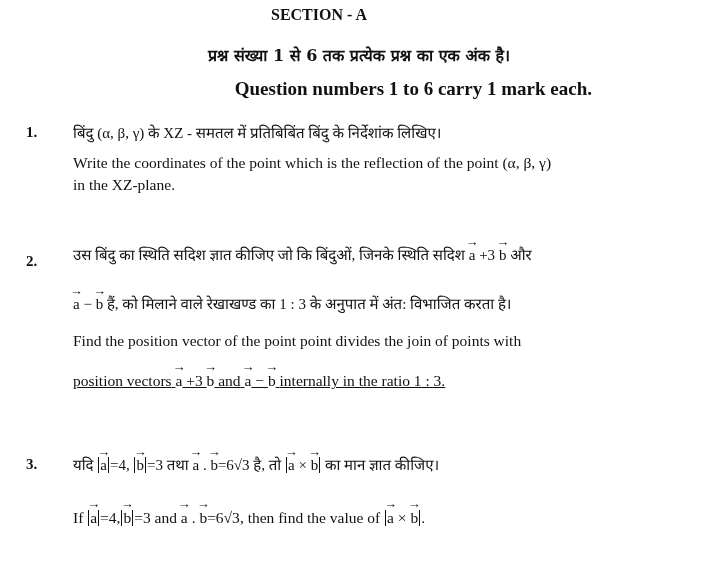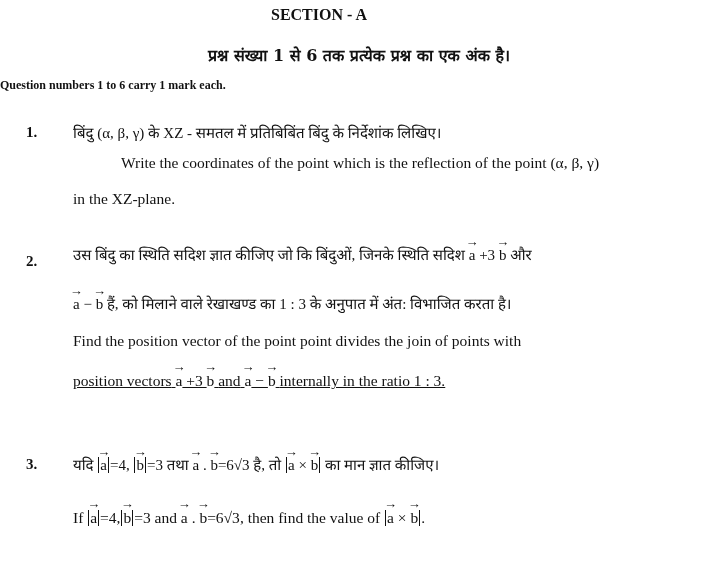--- a/index.html
+++ b/index.html
@@ -2,41 +2,41 @@
 <html><head>
   <meta charset="utf-8">
   <style>
     html, body { margin: 0; padding: 0; background: #ffffff; }
     body { width: 718px; height: 576px; position: relative; overflow: hidden;
            font-family: "DejaVu Serif", "Liberation Serif", serif; color: #111; }
     .abs { position: absolute; white-space: nowrap; }
     .title { top: 6px; left: 0; width: 638px; text-align: center; font-weight: bold; font-size: 16px;
              font-family: "Liberation Serif", serif; }
     .hi-instr { top: 44px; left: 0; width: 718px; text-align: center; font-weight: bold; font-size: 16px; }
-    .en-instr { top: 78px; left: 0; width: 592px; text-align: left; font-weight: bold; font-size: 12px;
+    .en-instr { top: 78px; left: 0; width: 592px; text-align: right; font-weight: bold; font-size: 19px;
                 font-family: "Liberation Serif", serif; }
     .qnum { left: 26px; font-weight: bold; font-size: 15px; font-family: "Liberation Serif", serif; }
     .line { left: 73px; font-size: 15px; font-family: "Liberation Serif", serif; text-align: center; }
     .en { font-family: "Liberation Serif", serif; font-size: 15.5px; }
     .vec { position: relative; display: inline-block; padding-top: 0; }
     .vec::before { content: "→"; position: absolute; top: -13px; left: 50%; transform: translateX(-50%);
                    font-size: 13px; }
     .bar { display: inline-block; border-left: 1px solid #111; height: 16px; vertical-align: -3px; margin: 0 1px; }
   </style>
 </head>
 <body>
 
 <div class="abs title">SECTION - A</div>
 <div class="abs hi-instr">प्रश्न संख्या 1 से 6 तक प्रत्येक प्रश्न का एक अंक है।</div>
 <div class="abs en-instr">Question numbers 1 to 6 carry 1 mark each.</div>
 
 <div class="abs qnum" style="top:124px;">1.</div>
 <div class="abs line" style="top:122px;">बिंदु (α, β, γ) के XZ - समतल में प्रतिबिबिंत बिंदु के निर्देशांक लिखिए।</div>
-<div class="abs line en" style="top:154px;margin-left:48px;">Write the coordinates of the point which is the reflection of the point (α, β, γ)</div>
-<div class="abs line en" style="top:176px;margin-top:14px;">in the XZ-plane.</div>
+<div class="abs line en" style="top:154px;">Write the coordinates of the point which is the reflection of the point (α, β, γ)</div>
+<div class="abs line en" style="top:176px;">in the XZ-plane.</div>
 
 <div class="abs qnum" style="top:253px;">2.</div>
 <div class="abs line" style="top:244px;">
   <span>उस बिंदु का स्थिति सदिश ज्ञात कीजिए जो कि बिंदुओं, जिनके स्थिति सदिश</span>
   <span>
     <span class="vec">a</span><span> +3 </span><span class="vec">b</span>
   </span>
   <span>और</span>
 </div>
 <div class="abs line" style="top:293px;">

